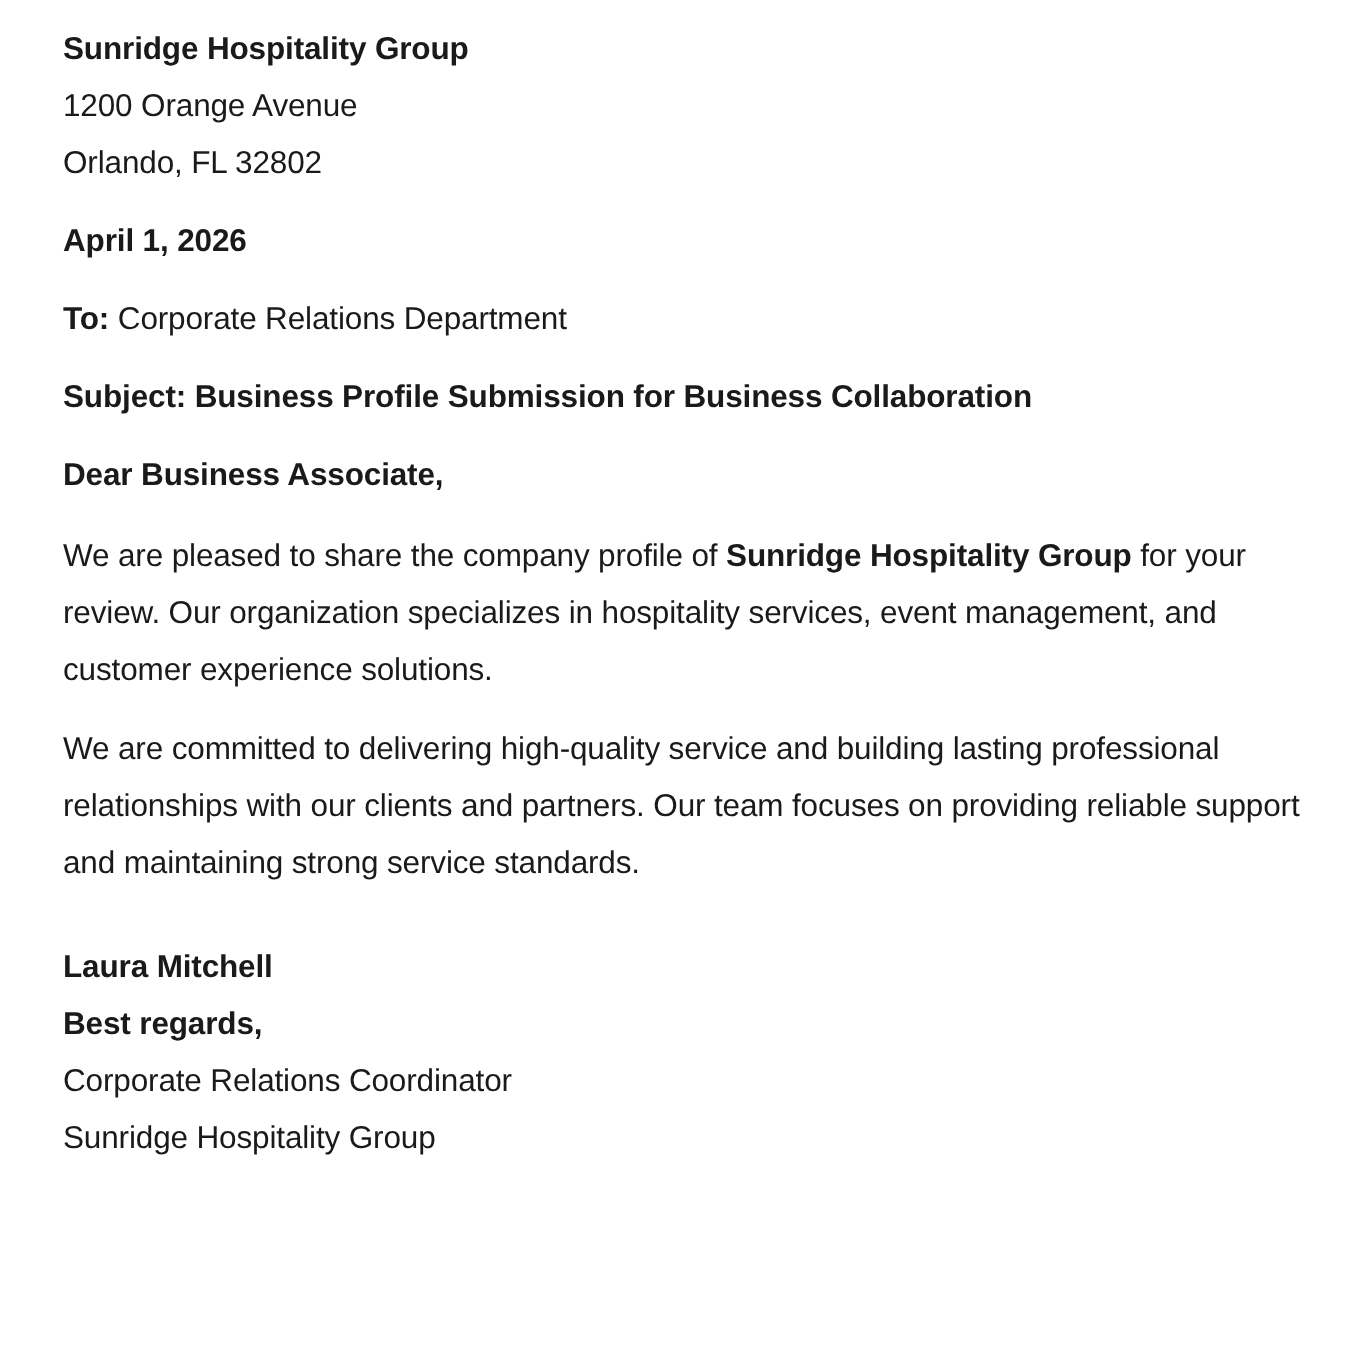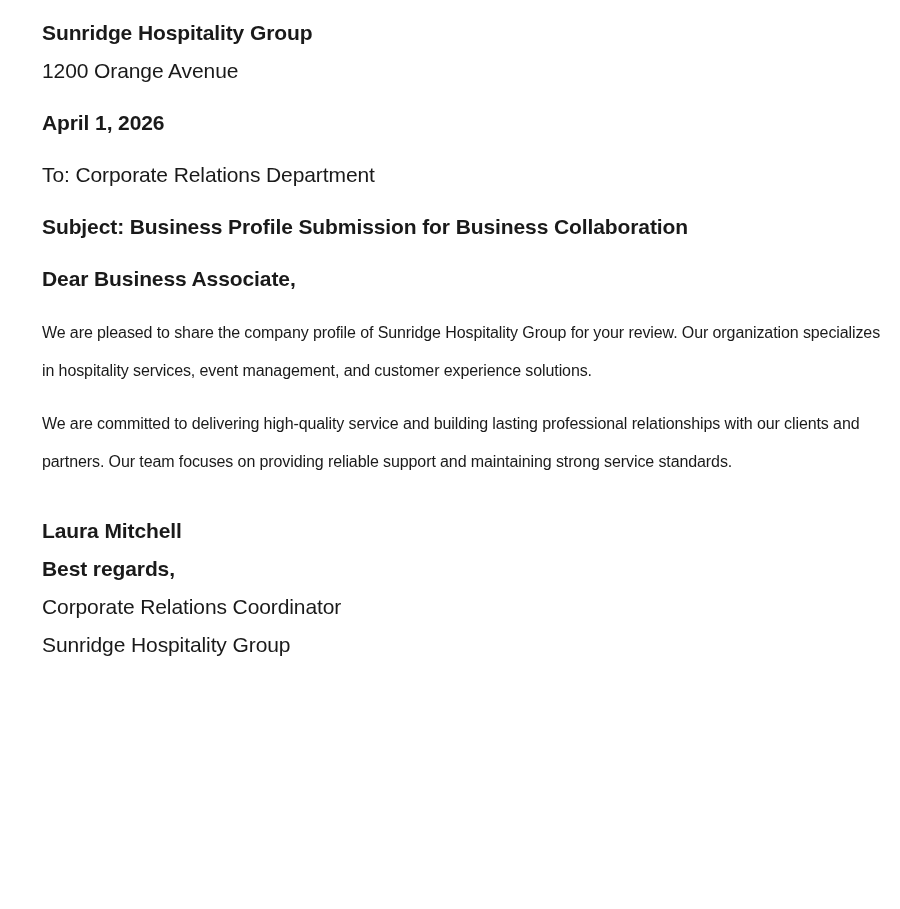--- a/index.html
+++ b/index.html
@@ -31,42 +31,43 @@
     font-size: 21px;
     line-height: 38px;
     letter-spacing: -0.1px;
     white-space: pre-wrap;
   }
   .bold {
     font-weight: bold;
   }
   
   .para {
-    font-size: 16px;
+    font-size: 21px;
     line-height: 38px;
     letter-spacing: -0.1px;
     margin: 0;
     text-align: left;
   }
   
   .gap-sm { height: 14px; }
   .gap-md { height: 15px; }
   .gap-lg { height: 16px; }
   .addr-block .line { line-height: 38px; }
   .sig-block .line { line-height: 38px; }
-  strong { font-weight: normal; }
+  strong { font-weight: bold; }
 </style>
 </head>
 <body>
 
 <div id="letter">
 
   <div class="block addr-block">
     <div class="line bold">Sunridge Hospitality Group</div>
     <div class="line">1200 Orange Avenue</div>
+    <div class="line">Orlando, FL 32802</div>
   </div>
 
   <div class="gap-sm"></div>
 
   <div class="block">
     <div class="line bold">April 1, 2026</div>
   </div>
 
   <div class="gap-sm"></div>
 

